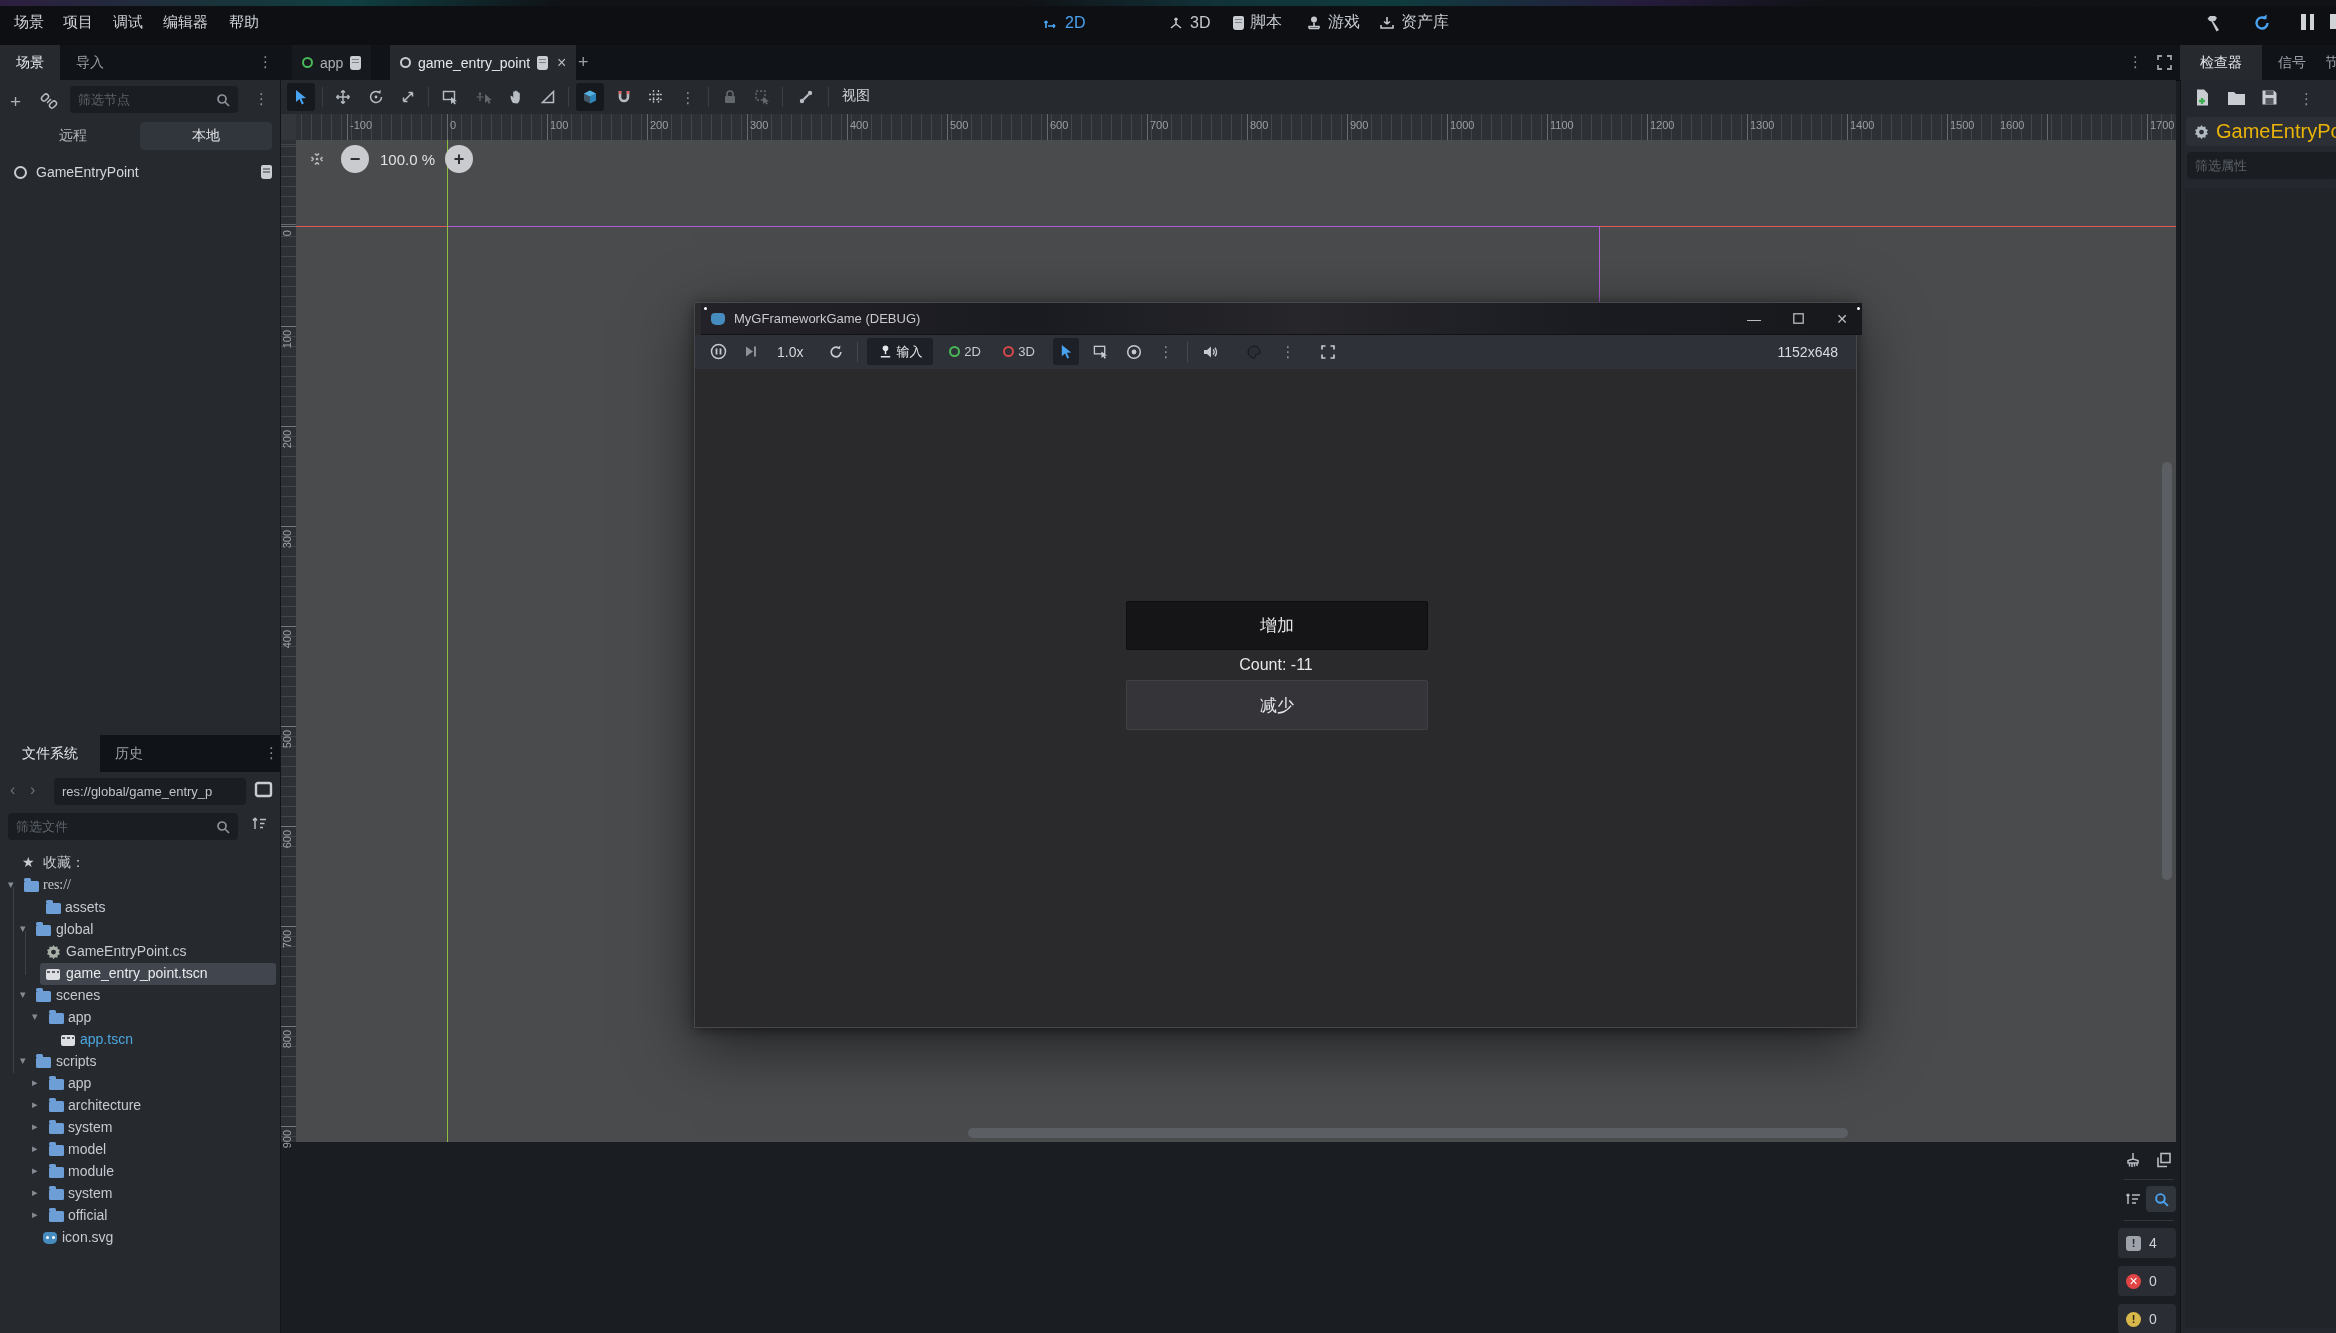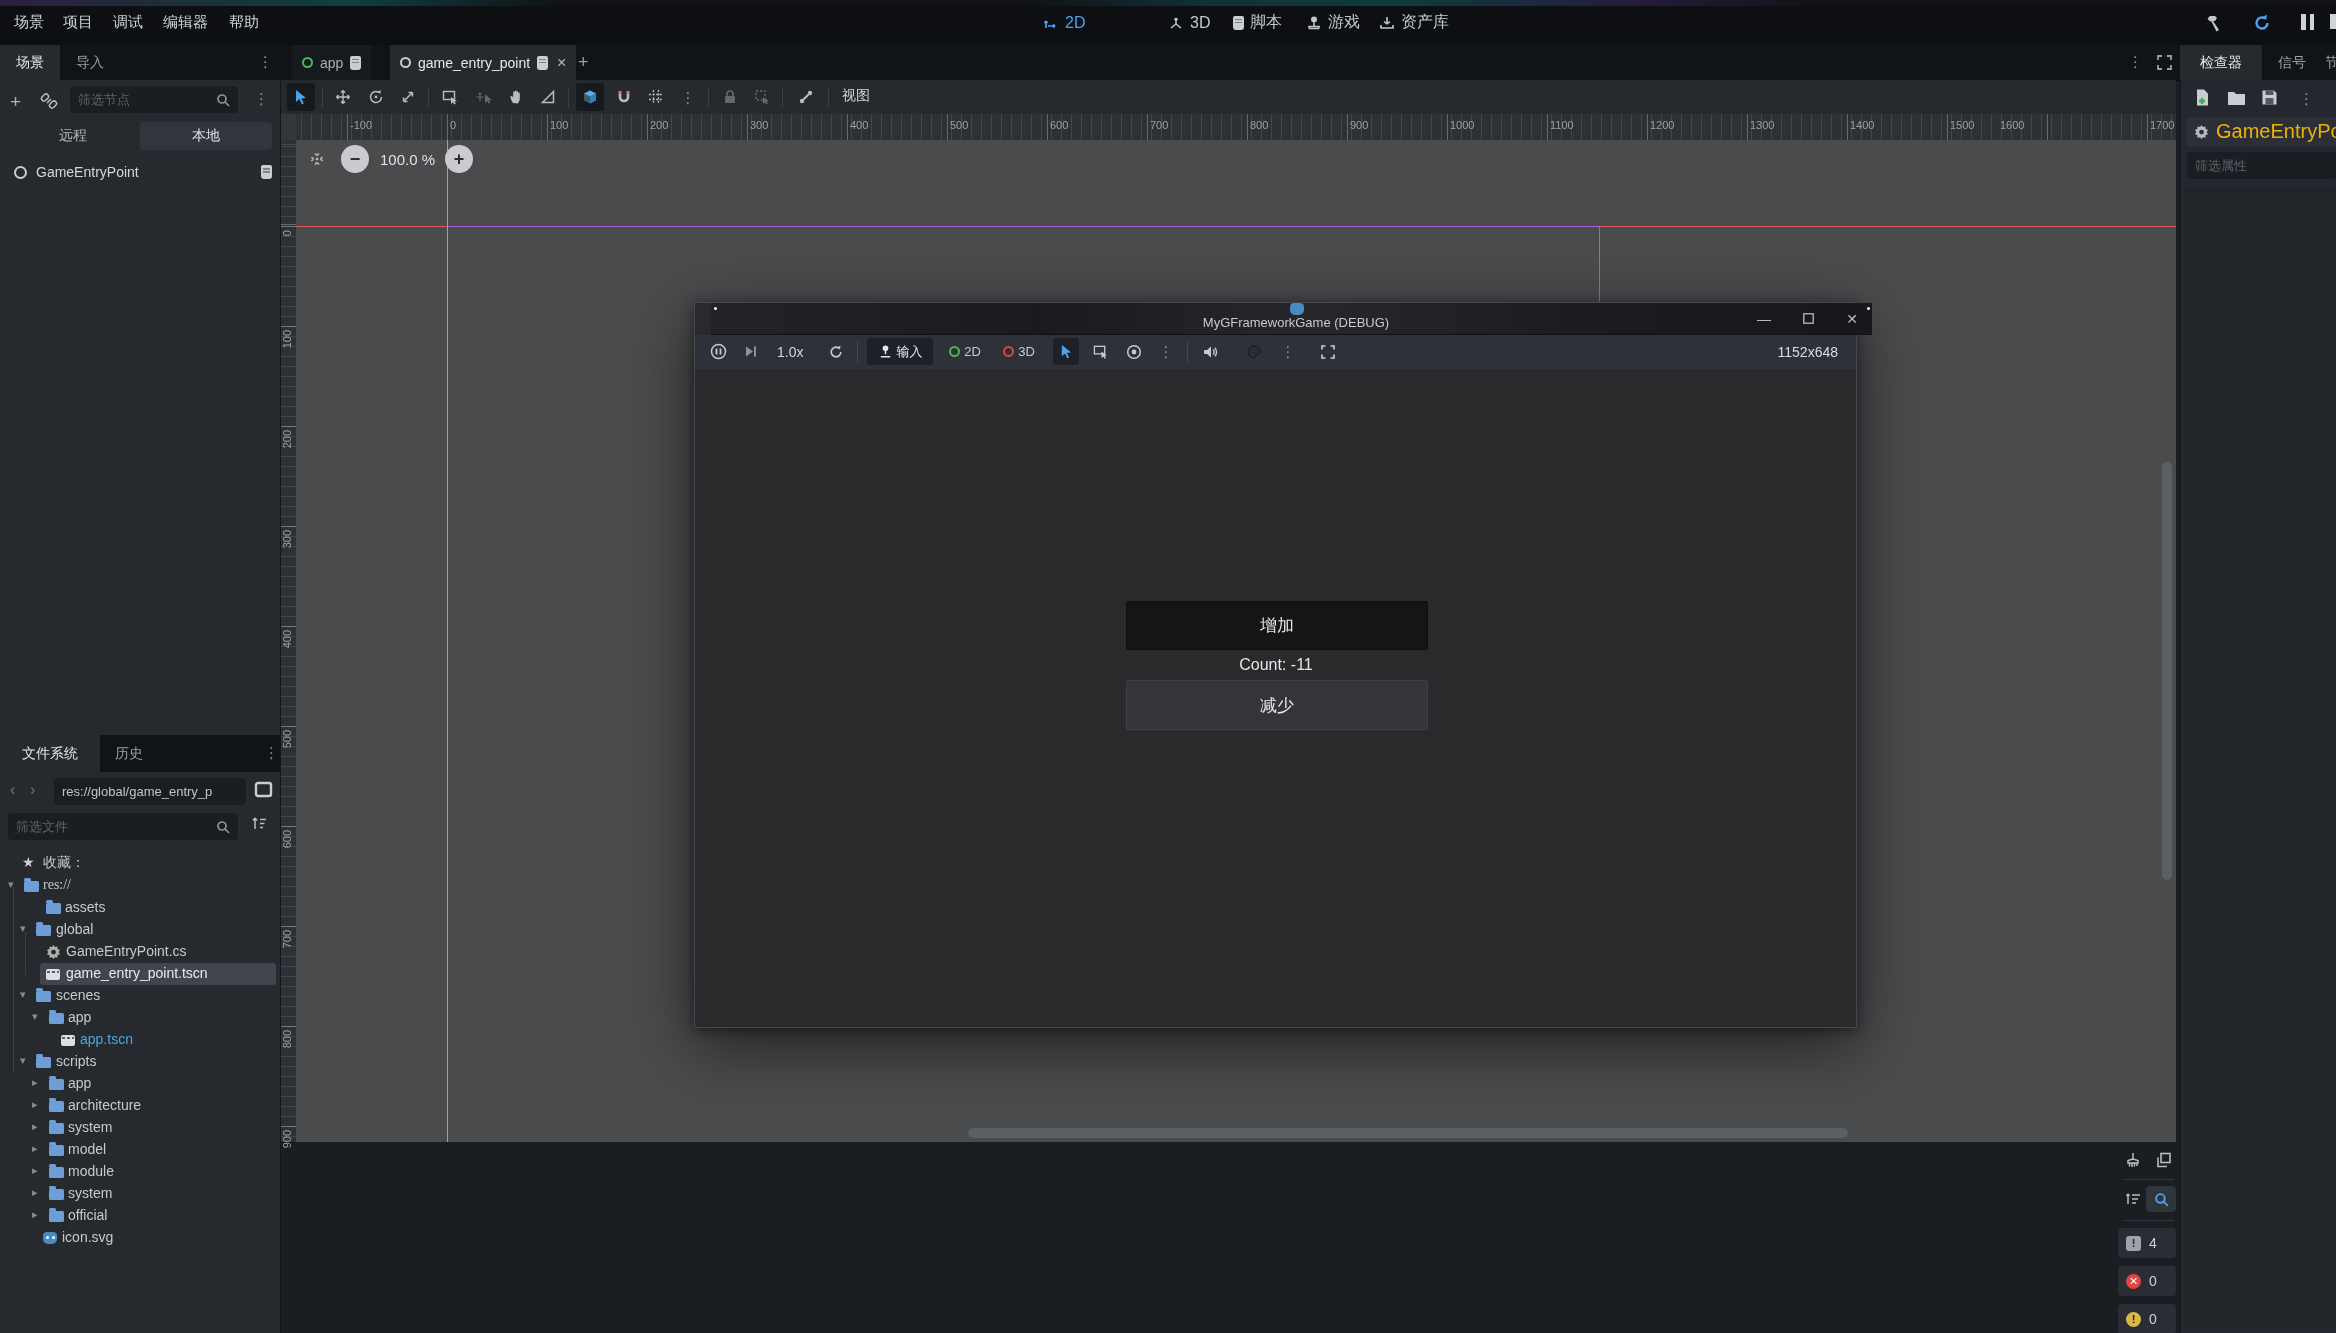--- a/index.html
+++ b/index.html
@@ -42,23 +42,23 @@
   .v-ruler{left:280px;top:140px;width:16px;height:1002px;background:#2d3034;border-right:1px solid #222428;
     background-image:repeating-linear-gradient(180deg,rgba(255,255,255,0.10) 0 1px,transparent 1px 10px),
                      repeating-linear-gradient(180deg,rgba(255,255,255,0.28) 0 1px,transparent 1px 100px);
     background-position:0 6px,0 86px;}
   .hr-label{position:absolute;top:119px;font-size:11px;color:#9aa0a6;}
   .vr-label{position:absolute;left:281px;font-size:11px;color:#9aa0a6;writing-mode:vertical-rl;transform:rotate(180deg);}
   .canvas{left:296px;top:140px;width:1880px;height:1002px;background:#4a4b4d;overflow:hidden;}
   
   .gwin{left:694px;top:302px;width:1163px;height:726px;background:#2a2a2d;border:1px solid #46484d;box-sizing:border-box;
         box-shadow:0 18px 60px rgba(0,0,0,.55),0 2px 12px rgba(0,0,0,.45);}
-  .gwin-title{position:absolute;left:16px;top:0;width:100%;height:31px;
+  .gwin-title{position:absolute;left:6px;top:0;width:100%;height:31px;
         background:linear-gradient(90deg,#232228,#1a1b20 28%,#26262b 52%,#1b1c21 76%,#17181c);
-        border-bottom:1px solid #111216;display:flex;align-items:center;flex-direction:column;}
+        border-bottom:1px solid #111216;display:flex;align-items:center;}
   .gwin-toolbar{position:absolute;left:0;top:32px;width:100%;height:34px;background:#2e3137;border-bottom:1px solid #1c1e22;}
   .gbtn{position:absolute;left:431px;width:300px;display:flex;align-items:center;justify-content:center;font-size:17px;color:#e6e7e9;}
   .gtool{position:absolute;top:3px;width:26px;height:27px;display:flex;align-items:center;justify-content:center;border-radius:3px;color:#c6cad0;}
   .gtool.activebox{background:#1d2127;}
   .winctl{position:absolute;top:0;width:40px;height:31px;display:flex;align-items:center;justify-content:center;color:#b9bcc0;font-size:14px;}
   
   .left-dock{left:0;top:80px;width:280px;height:655px;background:#262a2f;border-right:1px solid #121519;}
   .fs-dock{left:0;top:735px;width:280px;height:598px;background:#262a2f;border-right:1px solid #121519;}
   .field{background:#1a1d21;border-radius:4px;color:#c0c4ca;display:flex;align-items:center;box-sizing:border-box;padding:0 8px;}
   .placeholder{color:#5d636b;}

